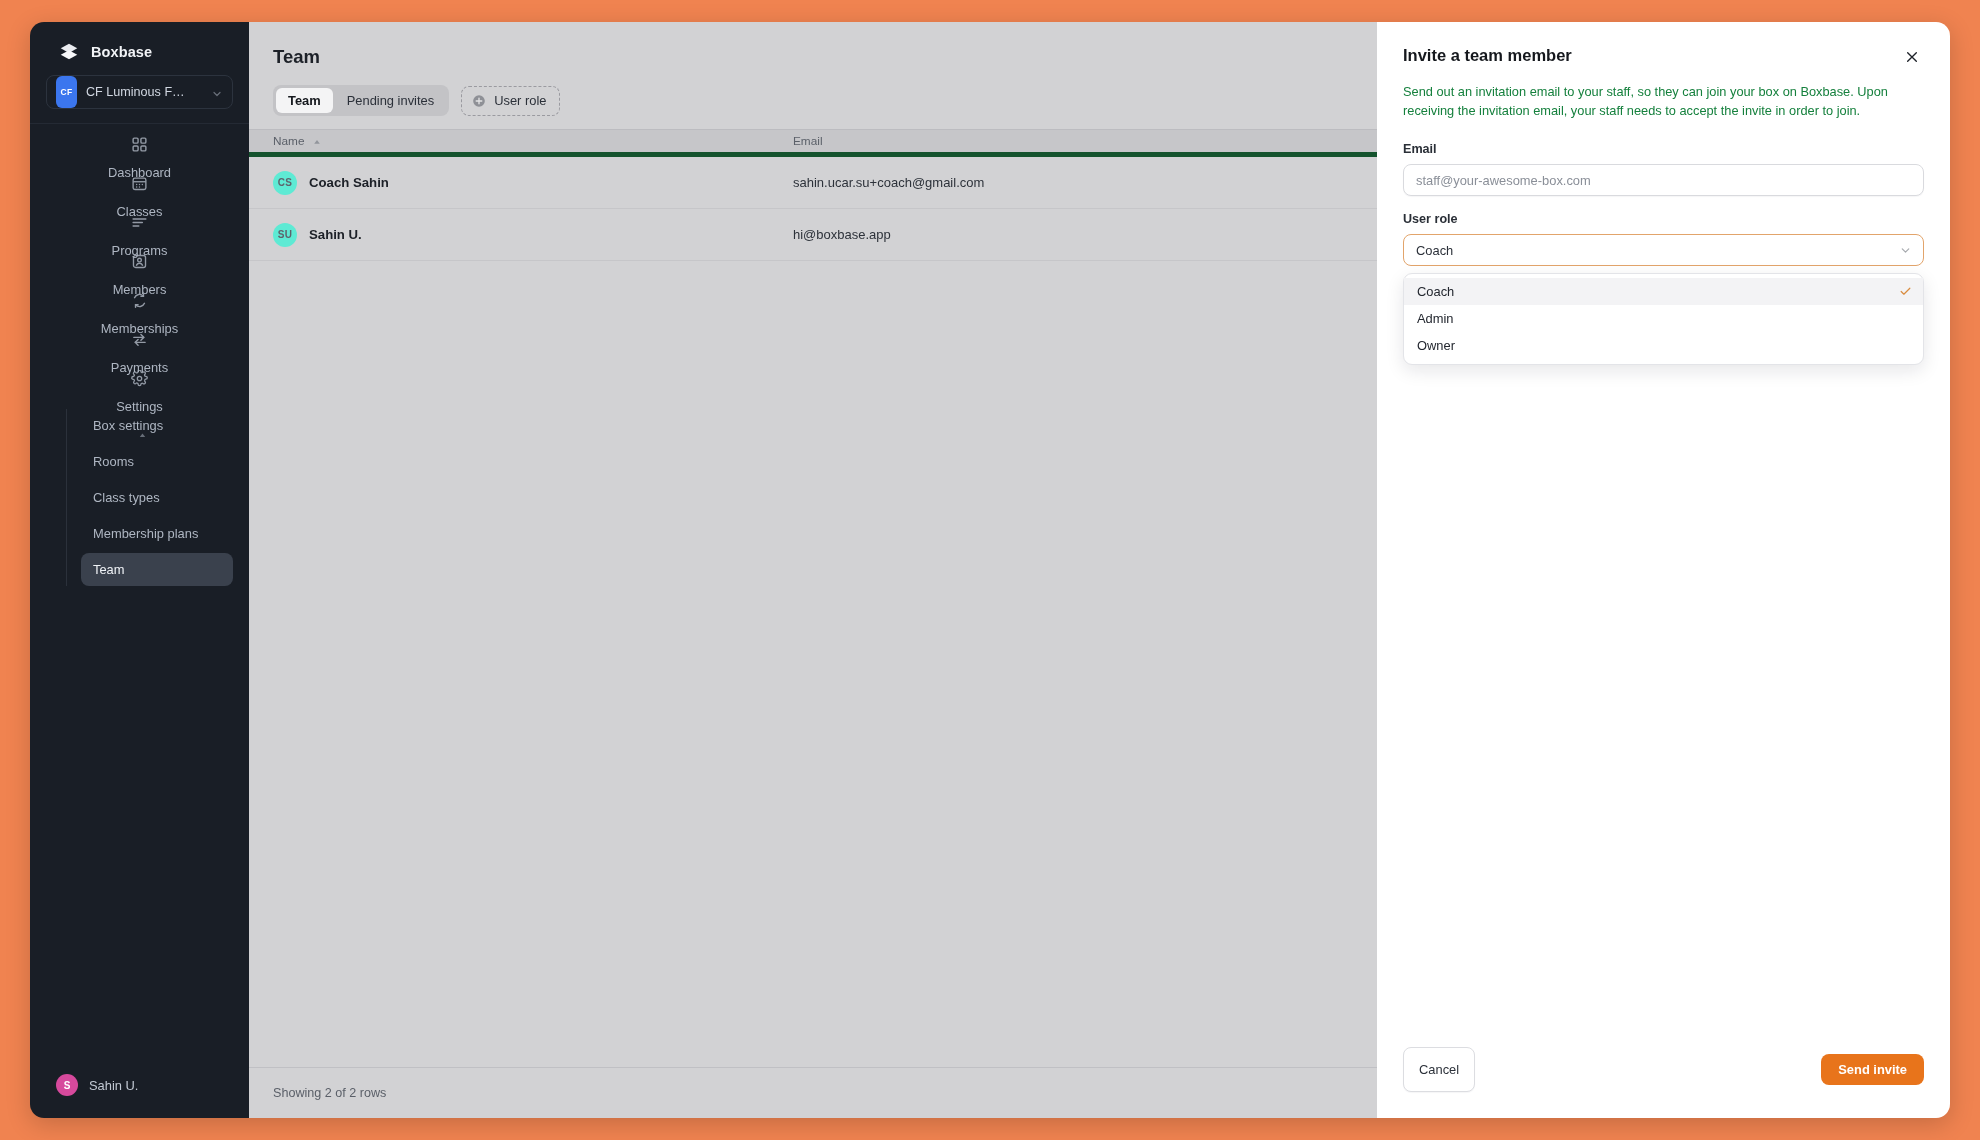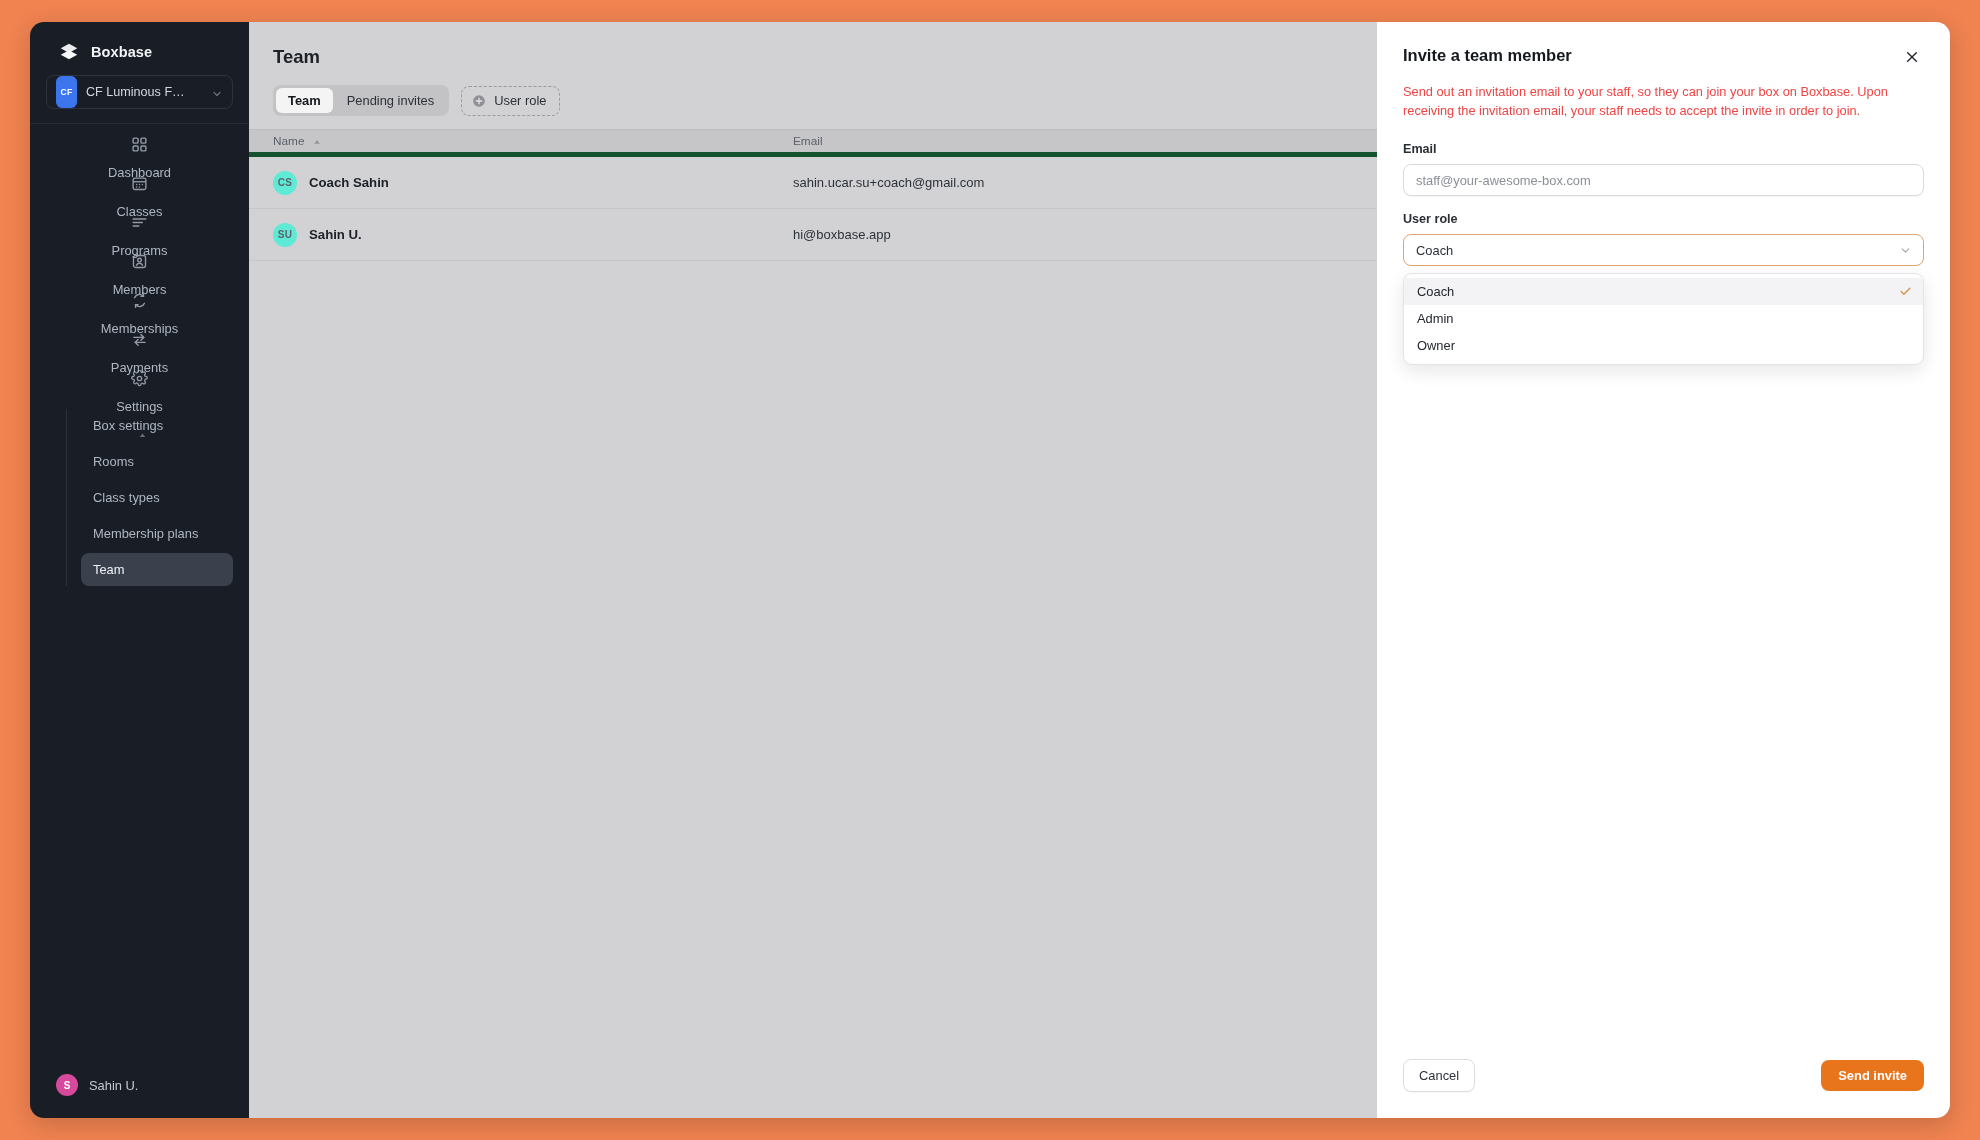--- a/index.html
+++ b/index.html
@@ -197,21 +197,21 @@
     display: flex; align-items: flex-start; justify-content: space-between;
   }
   .panel-title { font-size: 16.5px; font-weight: 700; color: #15181D; }
   .close-btn {
     width: 24px; height: 24px; cursor: pointer;
     display: flex; align-items: center; justify-content: center;
     margin-top: -1px;
   }
   .panel-desc {
     margin-top: 13px;
-    font-size: 12.8px; line-height: 1.5; color: #ef4444;
+    font-size: 12.8px; line-height: 1.5; color: #15803d;
   }
   .panel-body { padding: 22px 26px 0 26px; flex: 1; position: relative; }
   .field-label {
     font-size: 12.6px; font-weight: 600; color: #2A2F37;
     margin-bottom: 8px;
   }
   .text-input {
     width: 100%; height: 32px;
     border: 1px solid #D9DADE; border-radius: 8px;
     padding: 0 12px;
@@ -247,21 +247,21 @@
     cursor: pointer;
   }
   .opt.selected { background: #F3F3F5; }
   .check-ico { width: 13px; height: 13px; }
 
   .panel-foot {
     padding: 20px 26px 26px 26px;
     display: flex; align-items: center; justify-content: space-between;
   }
   .btn-cancel {
-    height: 33px; padding: 0 15px;
+    height: 45px; padding: 0 15px;
     border: 1px solid #DCDDE1; border-radius: 8px;
     background: #fff; color: #2B3039;
     font-size: 12.9px; cursor: pointer;
     font-family: "Liberation Sans", sans-serif;
     box-shadow: 0 1px 1px rgba(16,24,40,.04);
   }
   .btn-send {
     height: 31px; padding: 0 17px;
     border: none; border-radius: 8px;
     background: #E8741B; color: #fff;
@@ -461,20 +461,21 @@
 
       <div class="t-row">
         <div class="cell-name">
           <span class="row-avatar">SU</span>
           <span class="row-name">Sahin U.</span>
         </div>
         <div class="cell-email">hi@boxbase.app</div>
       </div>
     </div>
 
+    <div class="t-foot">Showing 2 of 2 rows</div>
   </section>
 
   <aside class="panel">
 
     <div class="panel-head">
       <div class="panel-title-row">
         <div class="panel-title">Invite a team member</div>
         <div class="close-btn">
           <svg viewBox="0 0 24 24" width="16" height="16" fill="none" stroke="#1D2128" stroke-width="2" stroke-linecap="round">
             <path d="M5.5 5.5l13 13M18.5 5.5l-13 13"></path>

